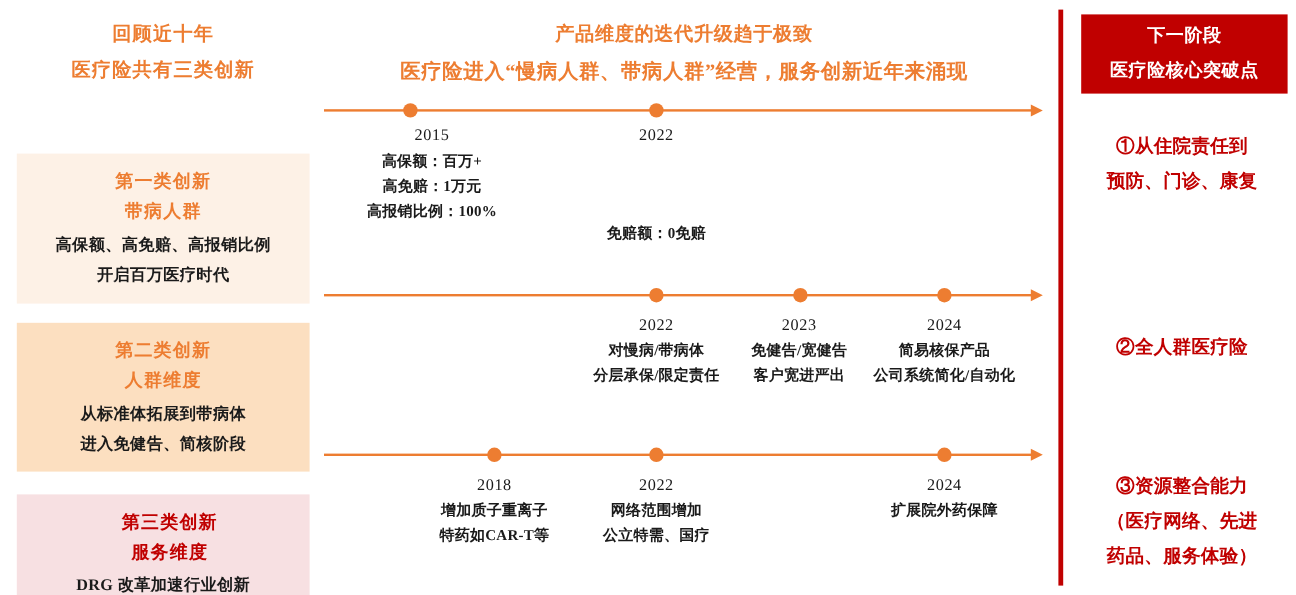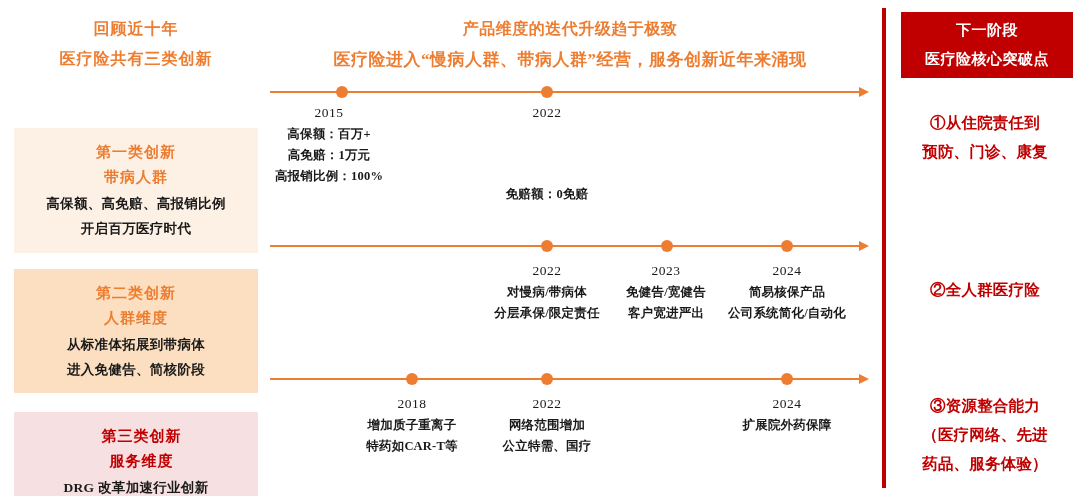--- a/index.html
+++ b/index.html
@@ -208,21 +208,21 @@
     <div class="line1">产品维度的迭代升级趋于极致</div>
     <div class="line2">医疗险进入“慢病人群、带病人群”经营，服务创新近年来涌现</div>
   </div>
 
   <div class="timeline tl-1">
     <div class="tl-line"></div>
     <div class="tl-arrow"></div>
     <div class="tl-dot" style="left:72px;"></div>
     <div class="tl-dot" style="left:277px;"></div>
   </div>
-  <div class="event" style="left:269px; top:102px; width:120px;text-align:center;">
+  <div class="event" style="left:300px; top:102px; width:120px;text-align:center;">
     <div class="year">2015</div>
     <div class="detail">高保额：百万+</div>
     <div class="detail">高免赔：1万元</div>
     <div class="detail">高报销比例：100%</div>
   </div>
   <div class="event" style="left:487px; top:102px; width:120px;">
     <div class="year">2022</div>
     <div class="detail" style="margin-top:60px;">免赔额：0免赔</div>
   </div>
 

